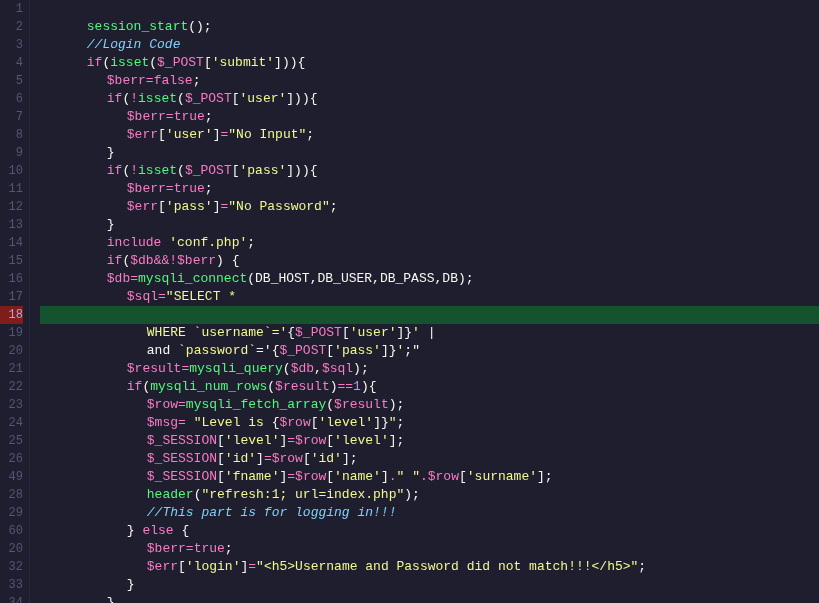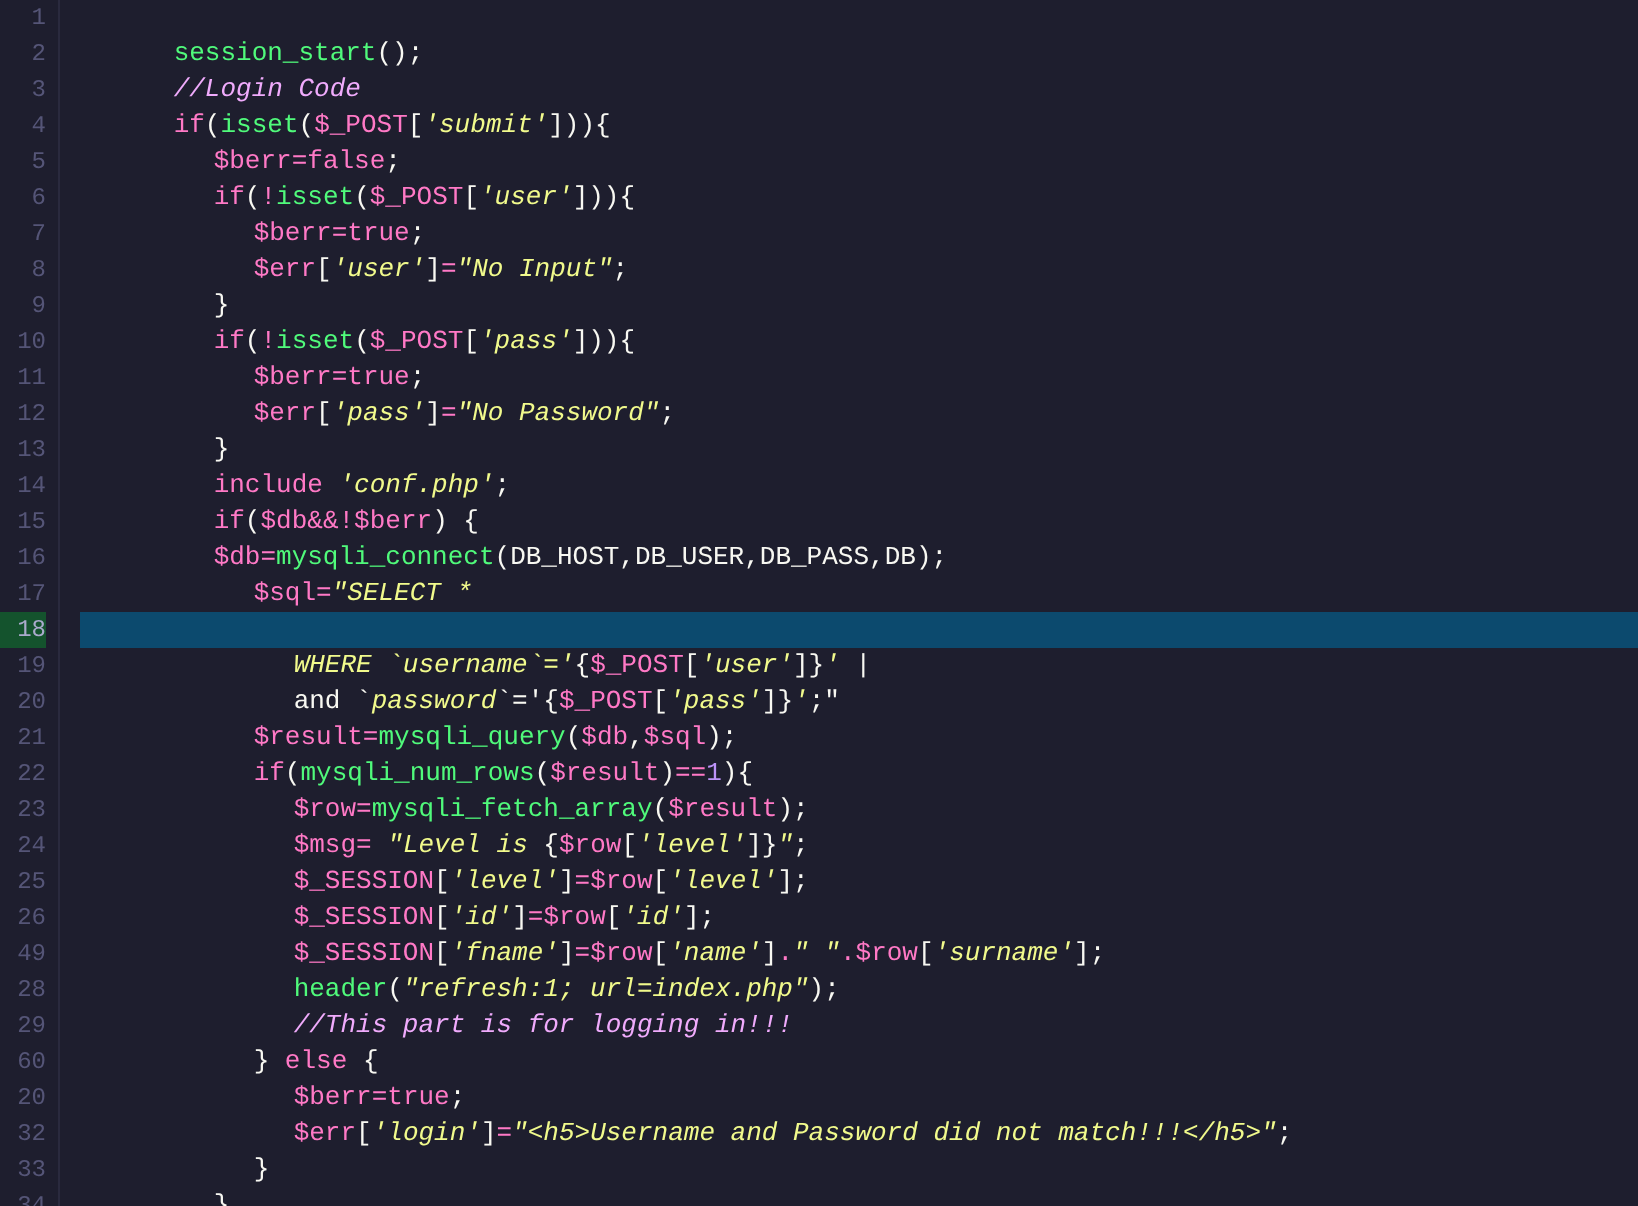--- a/index.html
+++ b/index.html
@@ -27,44 +27,44 @@
       user-select: none;
       flex-shrink: 0;
       border-right: 1px solid #2a2a3e;
     }
     .line-num {
       height: 18px;
       line-height: 18px;
       font-size: 12px;
     }
     .line-num.highlighted {
-      background-color: #14532d;
+      background-color: #7f1d1d;
       color: #aaaacc;
     }
     .code-area {
       flex: 1;
       padding-left: 10px;
       overflow: hidden;
     }
     .code-line {
       height: 18px;
       line-height: 18px;
       white-space: pre;
       position: relative;
     }
     .code-line.active-line {
-      background-color: #0c4a6e;
+      background-color: #14532d;
     }
     
     .kw { color: #ff79c6; } 
     .fn { color: #50fa7b; } 
     .var { color: #ff79c6; } 
-    .str { color: #f1fa8c; font-style: italic; } 
+    .str { color: #f1fa8c; } 
     .op { color: #ff79c6; } 
-    .cm { color: #f0abfc; font-style: italic; } 
+    .cm { color: #7dd3fc; font-style: italic; } 
     .num { color: #bd93f9; } 
     .punc { color: #f8f8f2; } 
     .plain { color: #f8f8f2; }
     @keyframes blink {
       50% { opacity: 0; }
     }
     .indent1 { padding-left: 20px; }
     .indent2 { padding-left: 40px; }
     .indent3 { padding-left: 60px; }
   </style>

